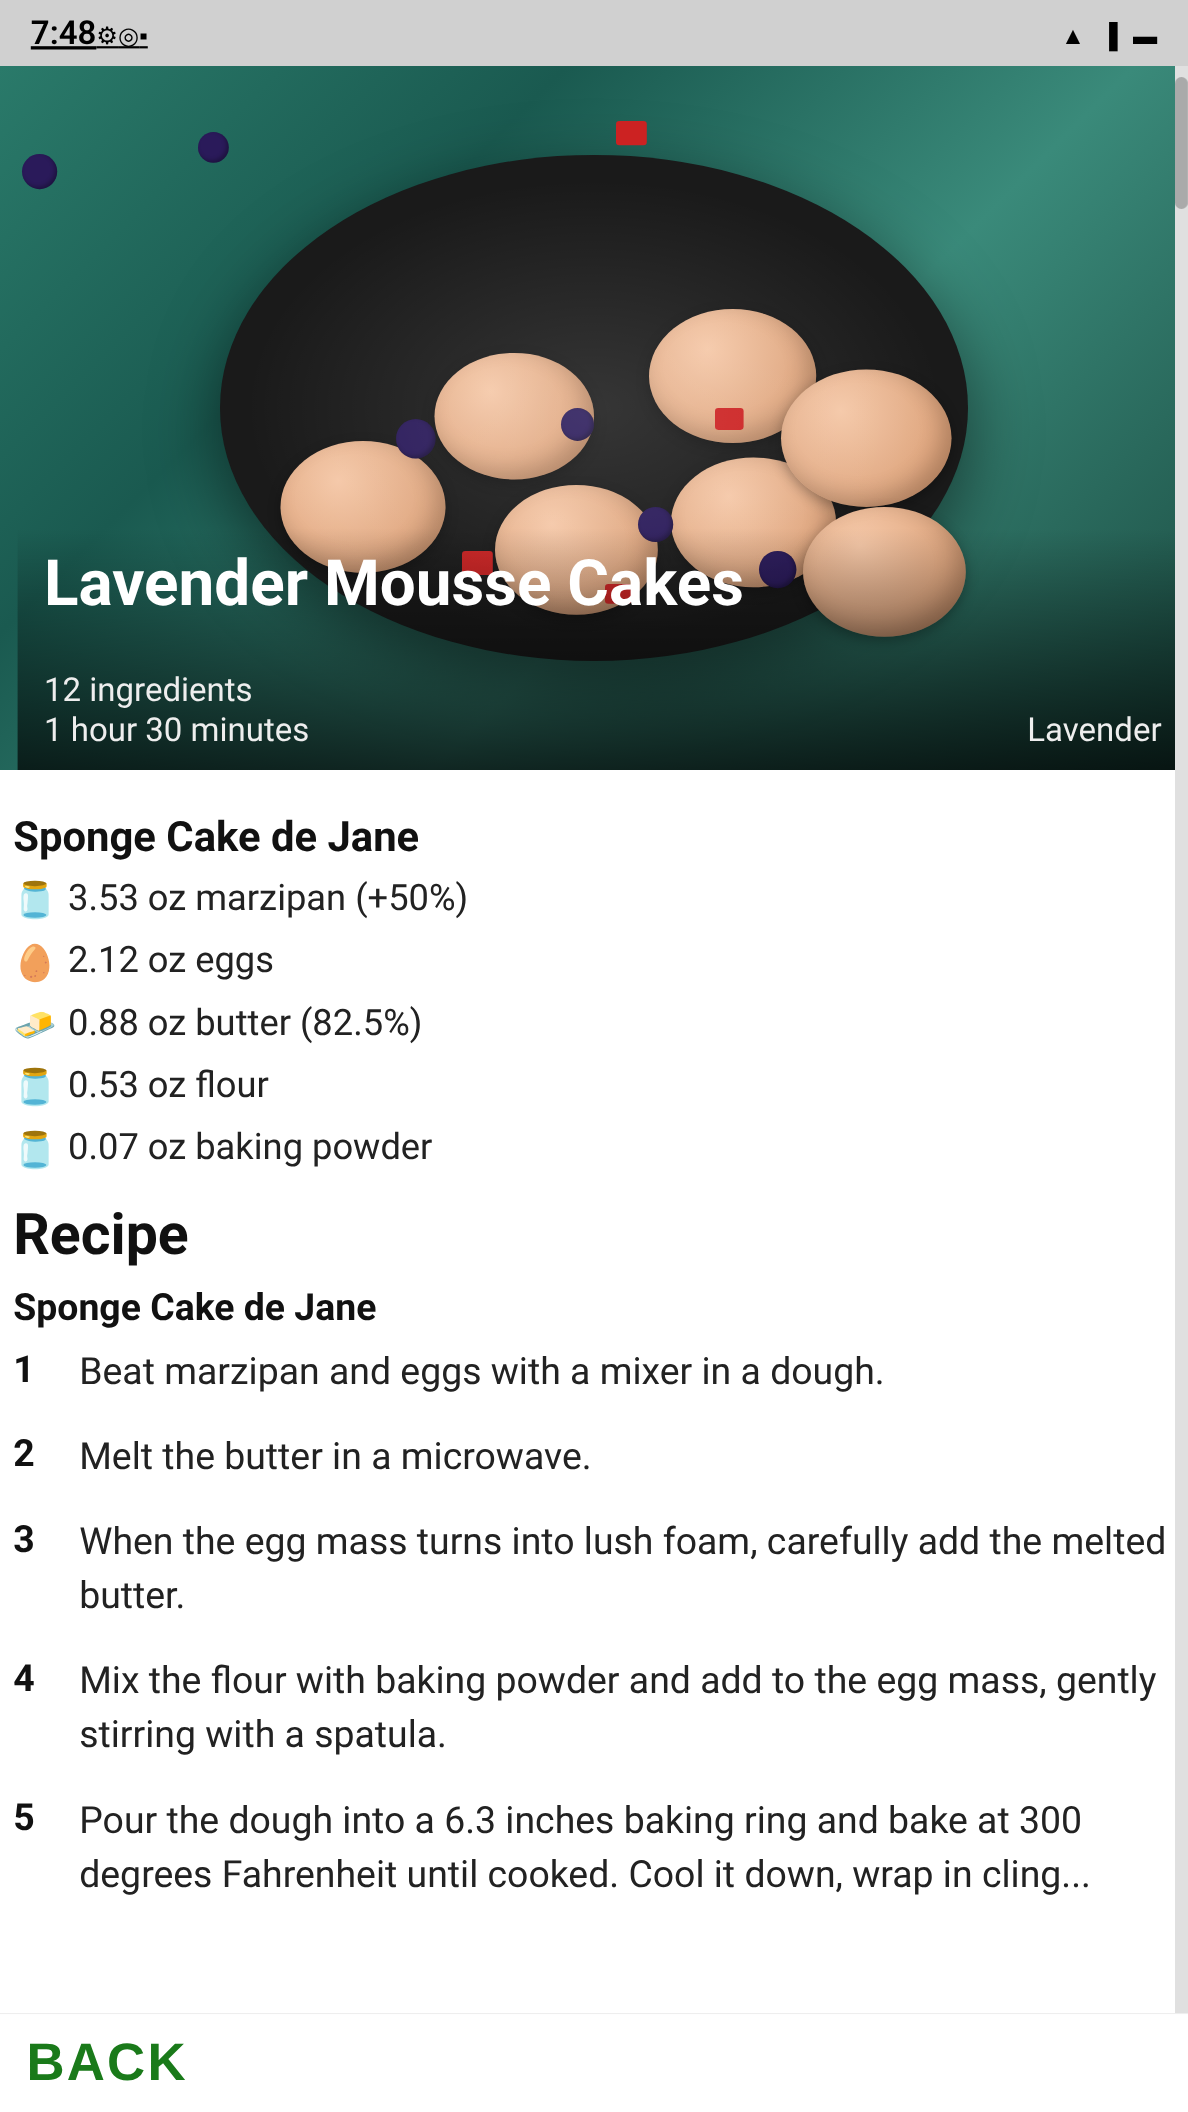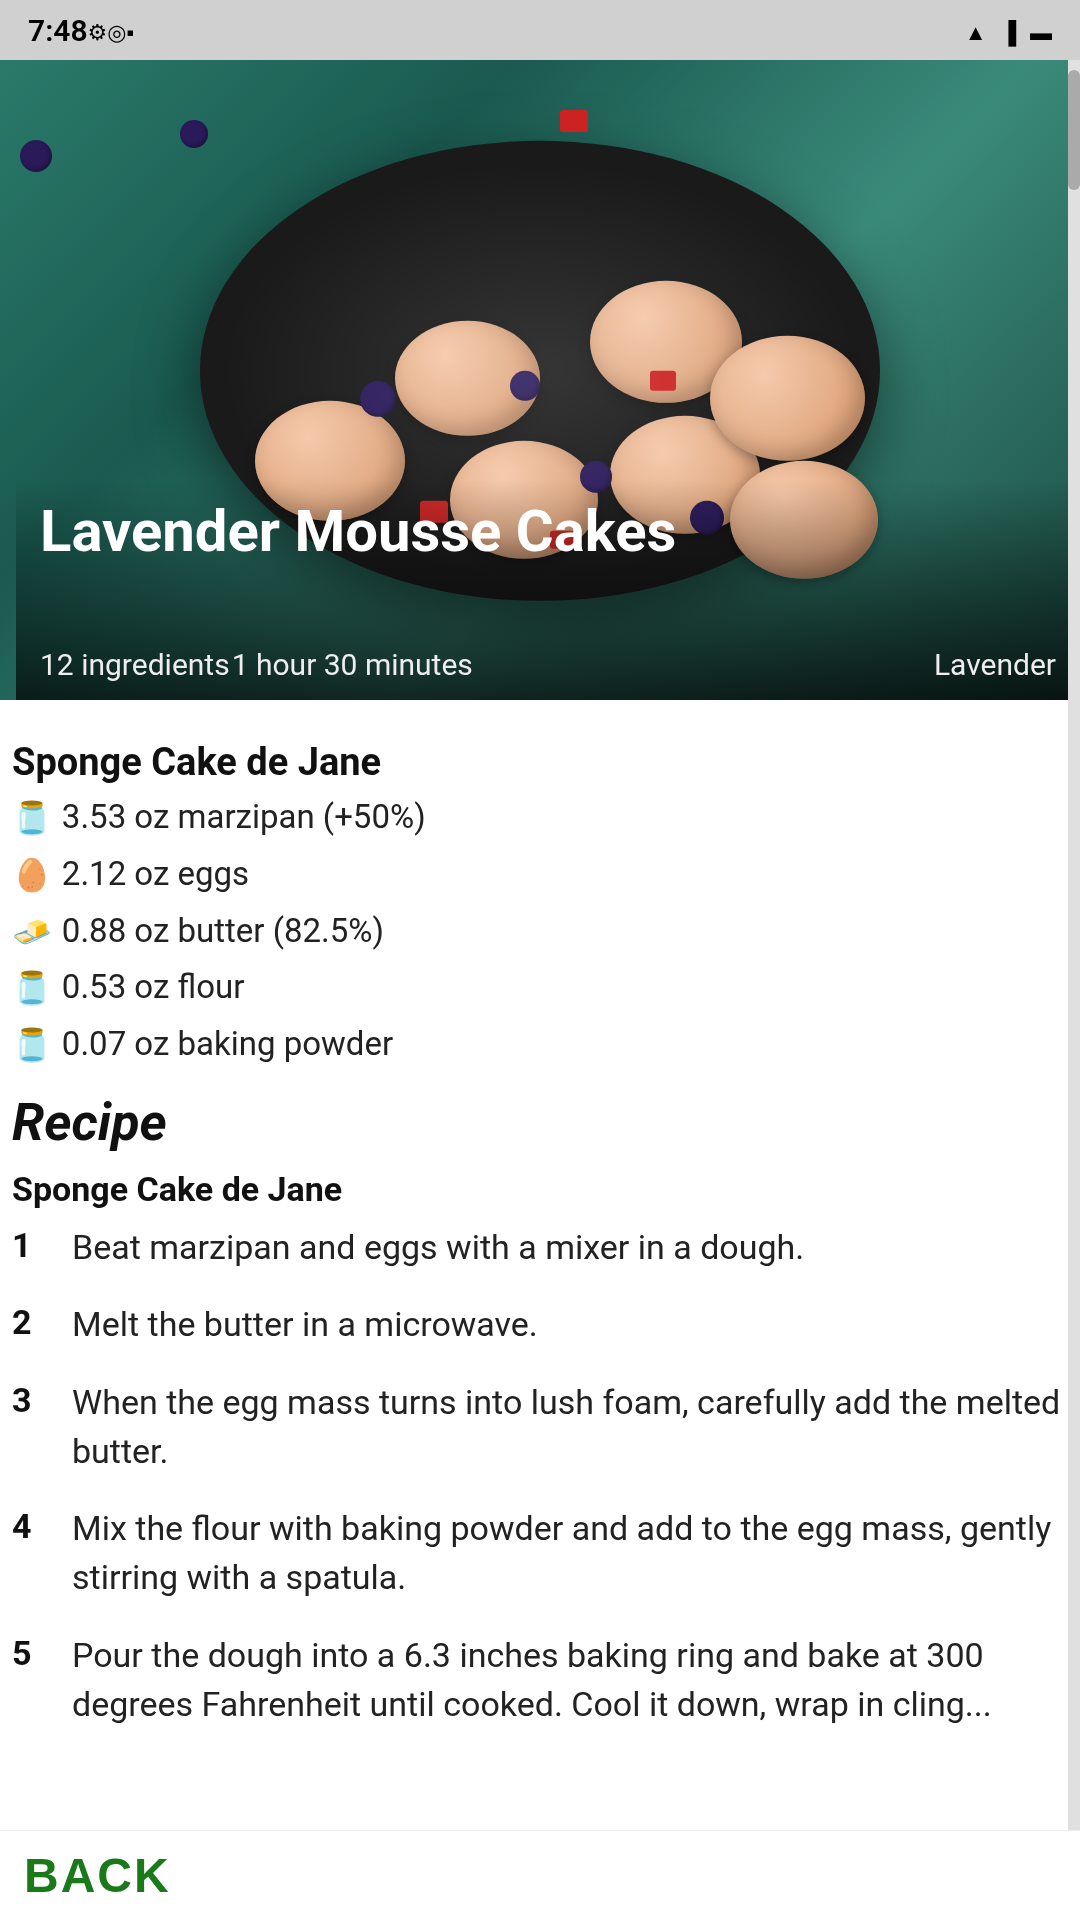--- a/index.html
+++ b/index.html
@@ -21,20 +21,21 @@
       display: flex;
       align-items: center;
       justify-content: space-between;
       padding: 0 28px;
       font-size: 28px;
       font-weight: 500;
     }
     .status-bar-left {
       display: flex;
       align-items: center;
+      text-decoration: underline;
     }
     .status-bar-right {
       display: flex;
       align-items: center;
       gap: 14px;
     }
     .status-time {
       font-size: 30px;
       font-weight: 600;
     }
@@ -113,21 +114,21 @@
       line-height: 1.1;
       margin-bottom: 8px;
     }
     .recipe-meta-row {
       display: flex;
       justify-content: space-between;
       align-items: flex-end;
     }
     .recipe-meta-left {
       display: flex;
-      flex-direction: row;
+      flex-direction: column;
       gap: 2px;
     }
     .recipe-ingredients-count {
       color: #eee;
       font-size: 30px;
     }
     .recipe-time {
       color: #eee;
       font-size: 30px;
     }
@@ -177,21 +178,20 @@
 
     
     .recipe-section {
       margin-top: 24px;
     }
     .recipe-section-title {
       font-size: 52px;
       font-weight: 700;
       color: #111;
       margin-bottom: 16px;
-      font-style: italic;
     }
 
     .recipe-step {
       display: flex;
       gap: 24px;
       margin-bottom: 28px;
       align-items: flex-start;
     }
     .step-number {
       font-size: 34px;

